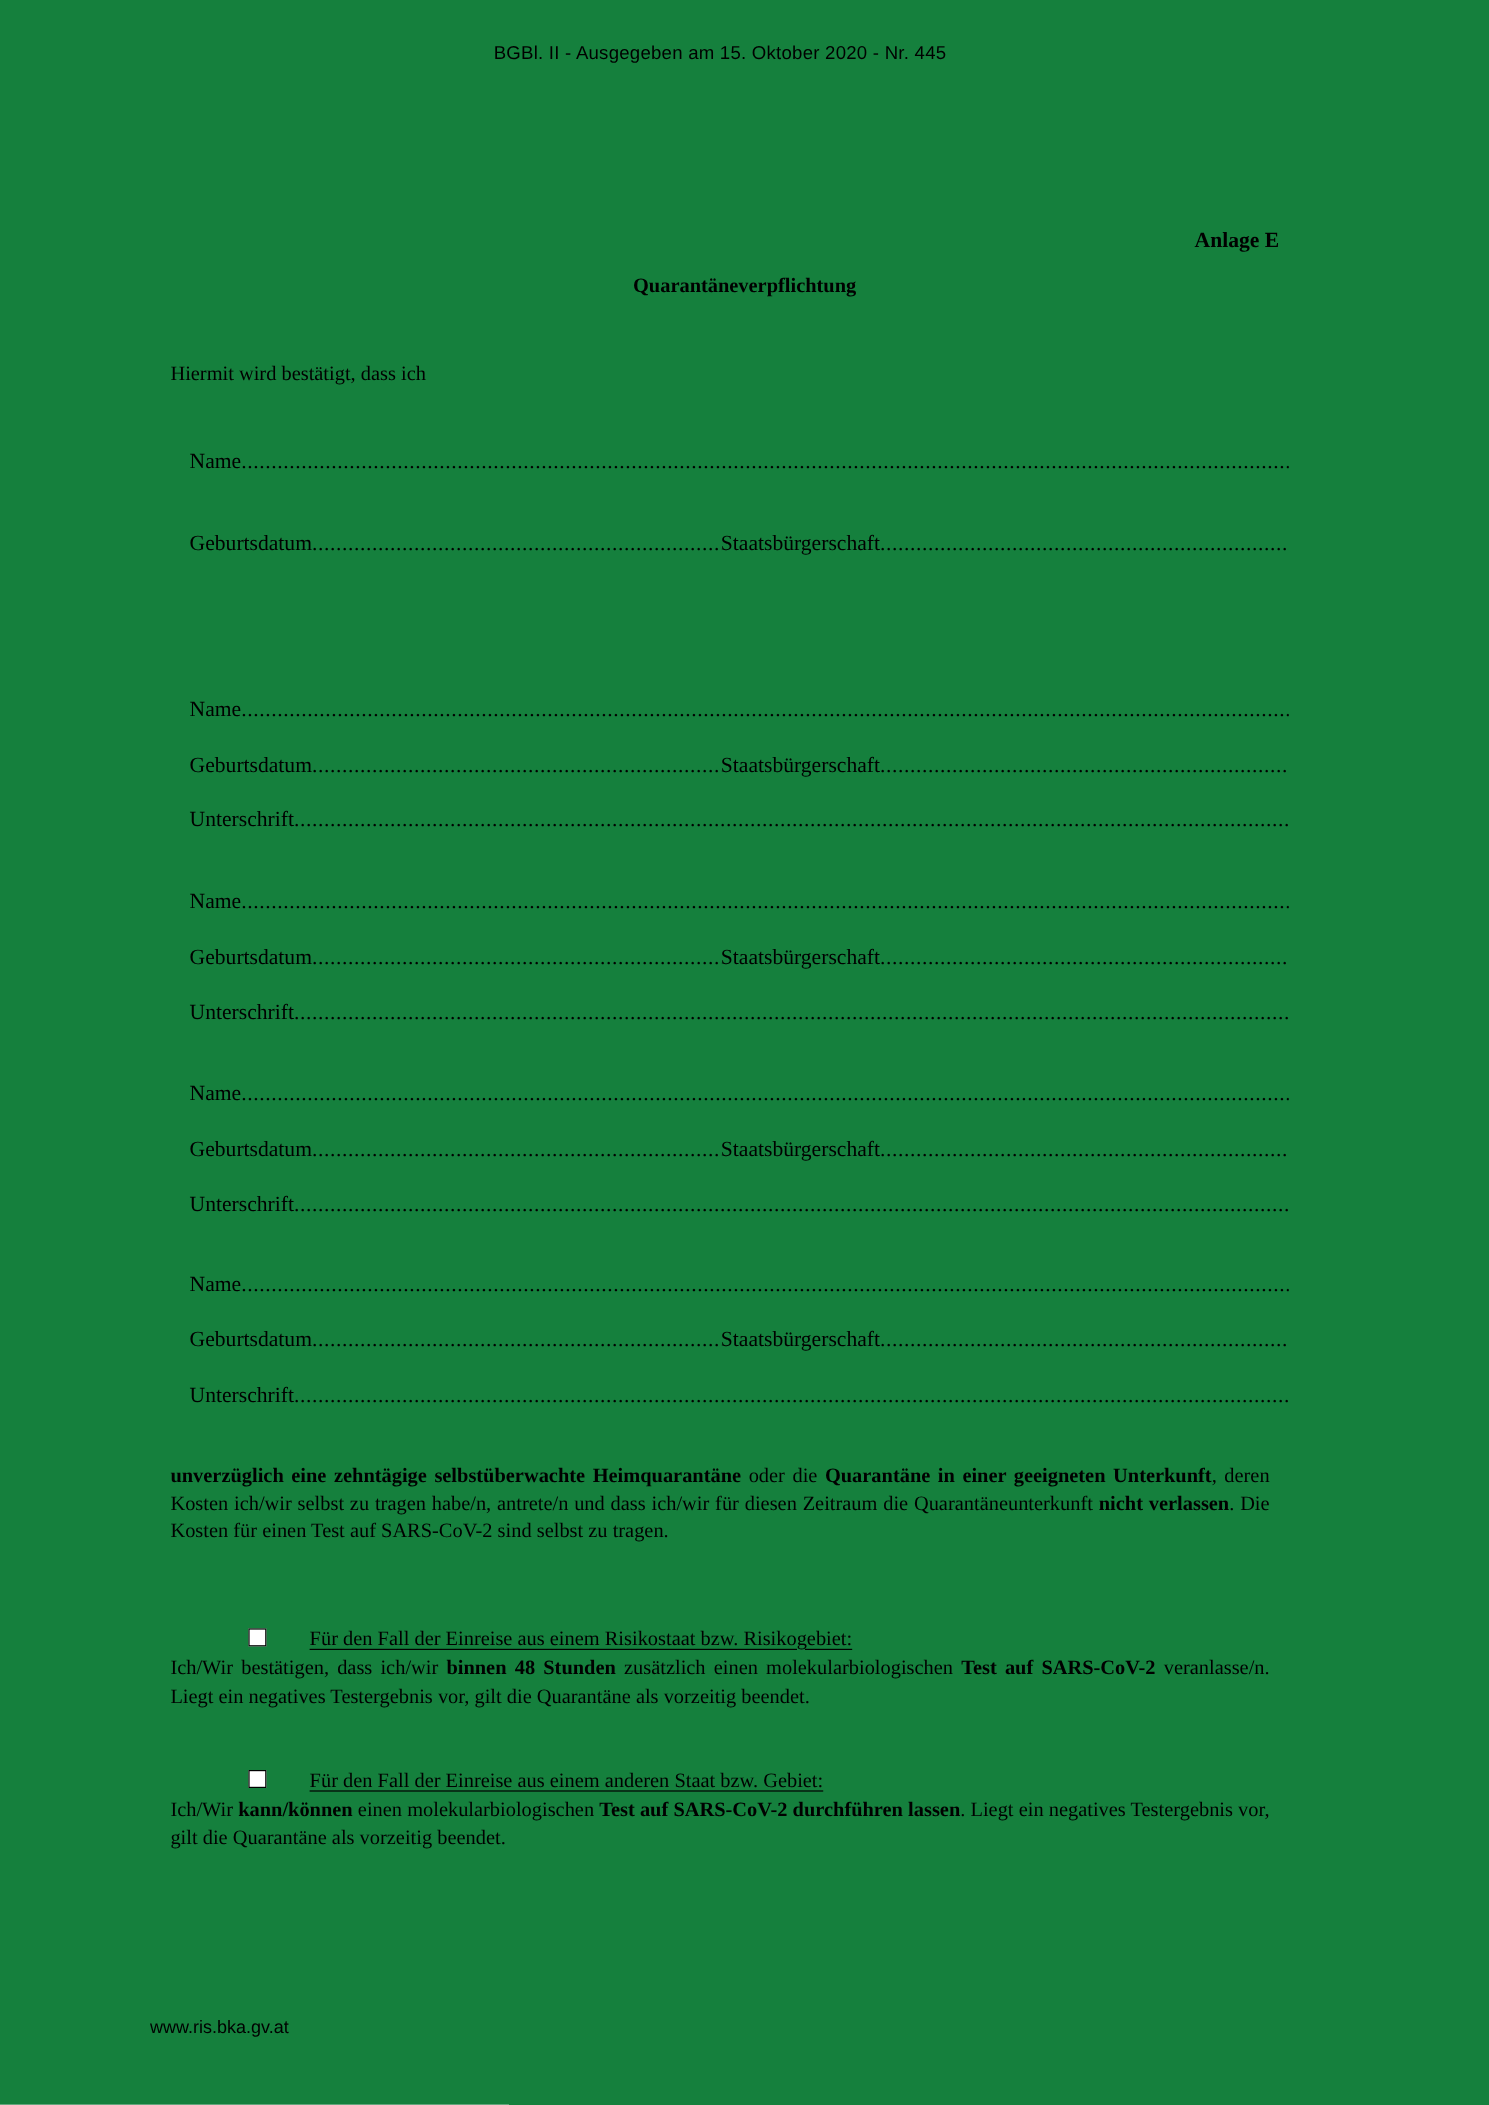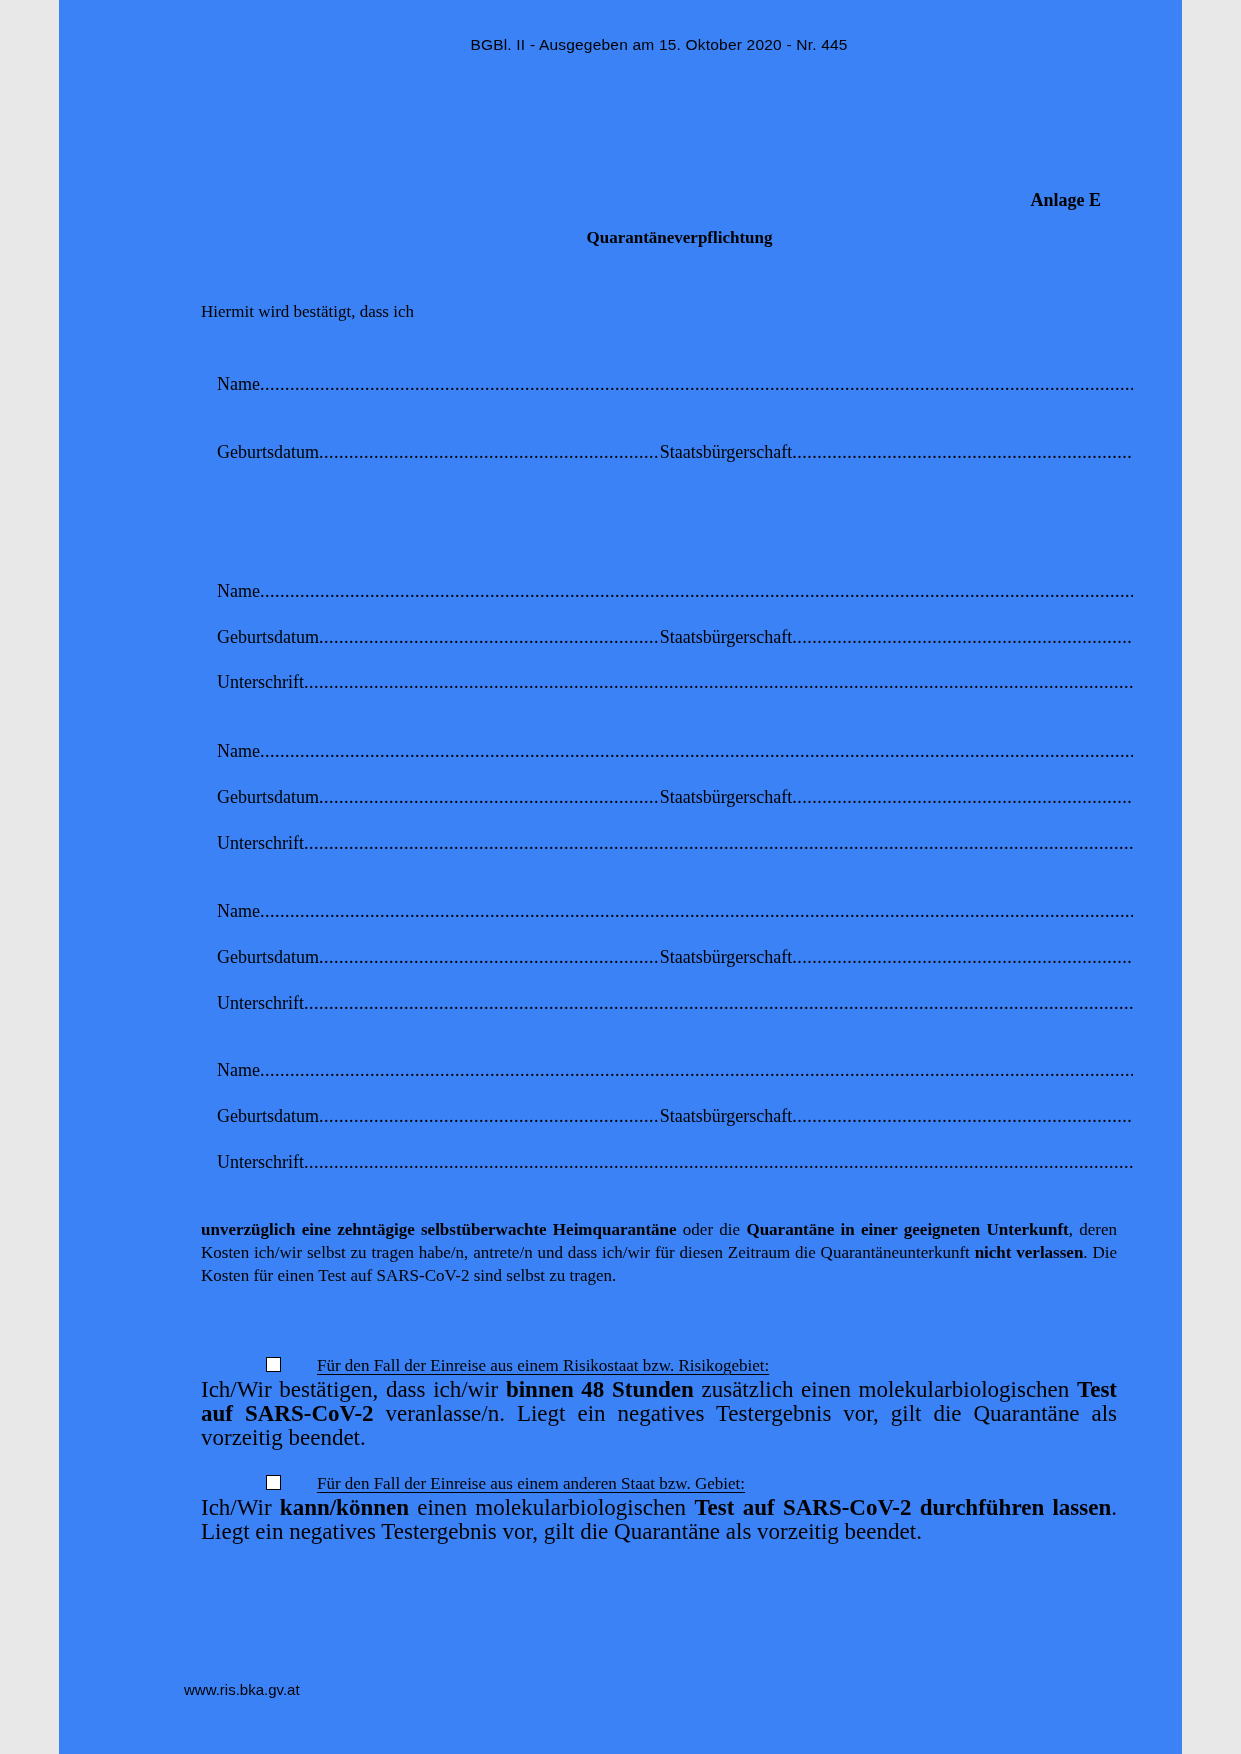--- a/index.html
+++ b/index.html
@@ -1,31 +1,31 @@
 <!DOCTYPE html>
 <html><head>
 <meta charset="utf-8">
 <style>
   html,body{margin:0;padding:0;background:#e8e8e8;}
   .page{
     position:relative;
-    width:1123px;height:1754px;
-    background:#3b82f6;
+    width:1241px;height:1754px;
+    background:#15803d;
     font-family:"Liberation Serif","DejaVu Serif",serif;
     color:#000;
     overflow:hidden;
     margin:0 auto;
   }
   .sans{font-family:"Liberation Sans","DejaVu Sans",sans-serif;}
   .header-line{
     position:absolute;top:36px;left:142px;width:916px;
     text-align:center;font-size:15.5px;letter-spacing:.2px;
   }
   .annex{
-    position:absolute;top:190px;left:126px;width:916px;
+    position:absolute;top:190px;left:150px;width:916px;
     text-align:right;font-weight:bold;font-size:18px;
   }
   .doc-title{
     position:absolute;top:228px;left:0;width:1241px;margin:0;
     text-align:center;font-weight:bold;font-size:17px;
   }
   .intro{position:absolute;top:302px;left:142px;font-size:17px;}
   .form-line{
     position:absolute;left:158px;width:916px;height:23px;
     display:flex;align-items:baseline;font-size:18px;text-align:center;
@@ -35,21 +35,21 @@
     flex:1 1 0;overflow:hidden;white-space:nowrap;
     letter-spacing:.5px;min-width:0;
   }
   .household{position:absolute;top:511px;left:142px;width:916px;font-size:17px;}
   .para{
     position:absolute;left:142px;width:916px;
     font-size:17px;line-height:23px;text-align:justify;
   }
   .para-opt{
     position:absolute;left:142px;width:916px;
-    font-size:23px;line-height:24px;text-align:justify;
+    font-size:17px;line-height:24px;text-align:justify;
   }
   .option-heading{
     position:absolute;left:142px;width:916px;height:22px;
     font-size:17px;
   }
   .checkbox{
     display:inline-block;width:13px;height:13px;
     border:1.5px solid #000;margin-left:65px;
     vertical-align:-1px;background:#fff;
   }

